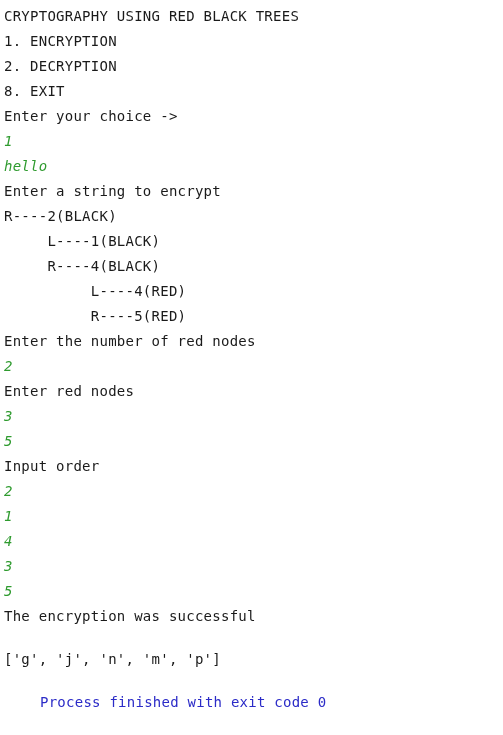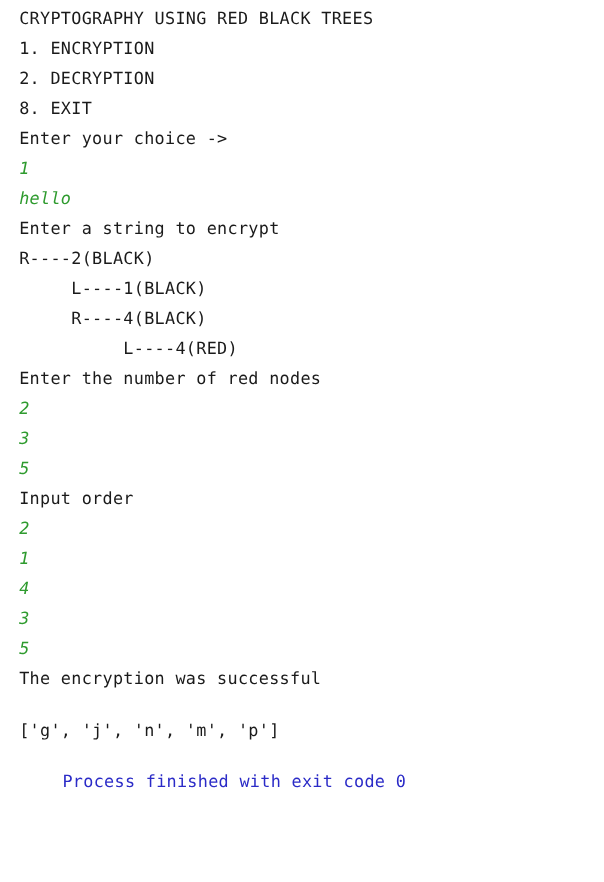--- a/index.html
+++ b/index.html
@@ -10,21 +10,21 @@
   body {
     width: 503px;
     height: 735px;
     overflow: hidden;
     font-family: "DejaVu Sans Mono", "Liberation Mono", monospace;
   }
   #console {
     box-sizing: border-box;
     width: 503px;
     height: 735px;
-    padding: 4px 0 0 16px;
+    padding: 4px 0 0 4px;
     background: #ffffff;
   }
   .line {
     font-family: "DejaVu Sans Mono", "Liberation Mono", monospace;
     font-size: 14px;
     line-height: 25px;
     height: 25px;
     white-space: pre;
     letter-spacing: 0.25px;
     color: #1a1a1a;
@@ -56,22 +56,24 @@
     <div class="line out">2. DECRYPTION</div>
     <div class="line out">8. EXIT</div>
     <div class="line out">Enter your choice -&gt;</div>
     <div class="line in">1</div>
     <div class="line in">hello</div>
     <div class="line out">Enter a string to encrypt</div>
     <div class="line out">R----2(BLACK)</div>
     <div class="line out">     L----1(BLACK)</div>
     <div class="line out">     R----4(BLACK)</div>
     <div class="line out">          L----4(RED)</div>
+    <div class="line out">          R----5(RED)</div>
     <div class="line out">Enter the number of red nodes</div>
     <div class="line in">2</div>
+    <div class="line out">Enter red nodes</div>
     <div class="line in">3</div>
     <div class="line in">5</div>
     <div class="line out">Input order</div>
     <div class="line in">2</div>
     <div class="line in">1</div>
     <div class="line in">4</div>
     <div class="line in">3</div>
     <div class="line in">5</div>
     <div class="line out">The encryption was successful</div>
     <div class="line blank"></div>

